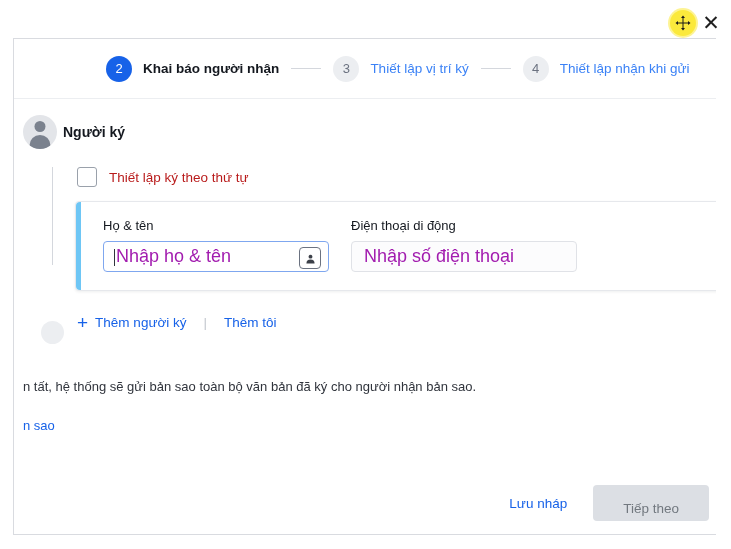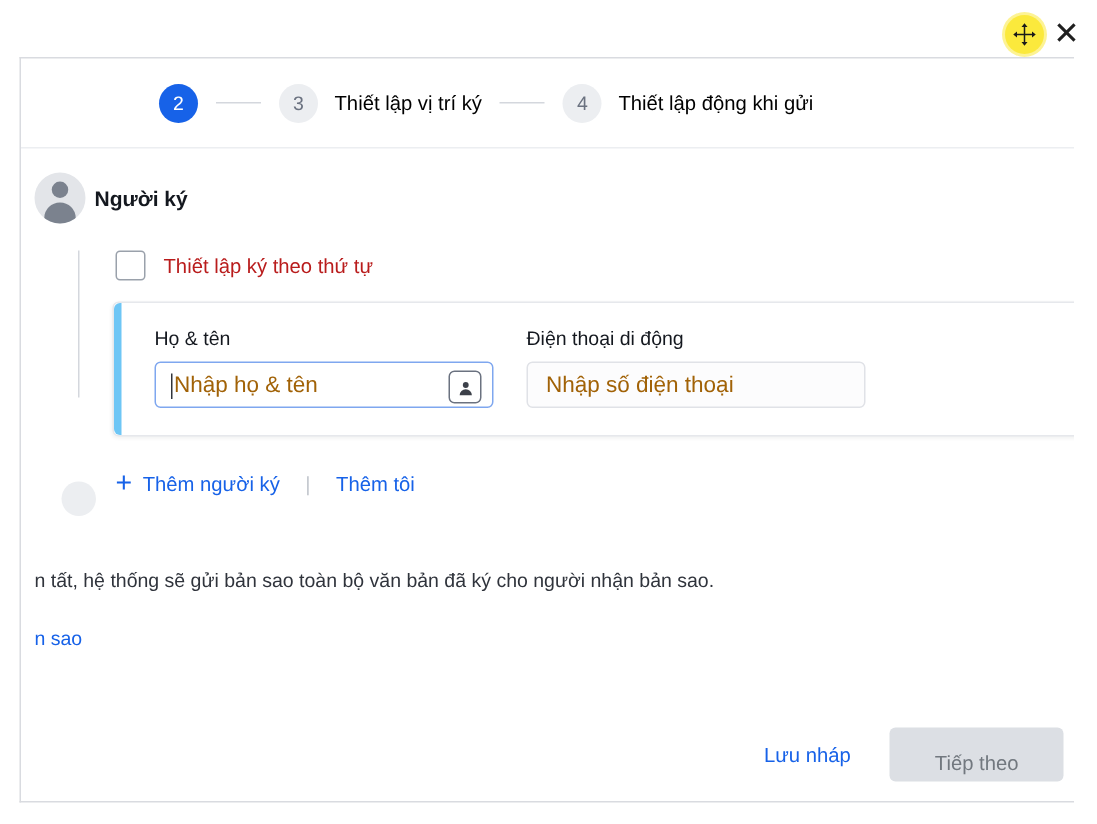--- a/index.html
+++ b/index.html
@@ -95,21 +95,21 @@
   }
   .step-label {
     margin-left: 11px;
     font-size: 13.5px;
   }
   .step.active .step-label {
     color: #14181f;
     font-weight: bold;
   }
   .step.inactive .step-label {
-    color: #000000;
+    color: #3b82f6;
   }
   .step-sep {
     width: 30px;
     height: 1px;
     background: #d4d7dd;
     margin: 0 12px;
     flex: none;
   }
 
   
@@ -241,22 +241,22 @@
     background: #fcfcfd;
     display: flex;
     align-items: center;
     box-sizing: border-box;
   }
   .input.focused {
     border-color: #7fa7ef;
     background: #ffffff;
   }
   .input .ph {
-    font-size: 15px;
-    color: #a16207;
+    font-size: 18px;
+    color: #a21caf;
     padding-left: 12px;
     white-space: nowrap;
     overflow: hidden;
   }
   .caret {
     position: absolute;
     left: 10px; top: 7px;
     width: 1px; height: 17px;
     background: #30343c;
   }
@@ -367,30 +367,31 @@
     </svg>
   </div>
   <div class="close-btn">✕</div>
 </div>
 
 <div class="dialog">
 
   <div class="stepper">
     <div class="step active">
       <div class="step-num">2</div>
+      <div class="step-label">Khai báo người nhận</div>
     </div>
     <div class="step-sep"></div>
     <div class="step inactive">
       <div class="step-num">3</div>
       <div class="step-label">Thiết lập vị trí ký</div>
     </div>
     <div class="step-sep"></div>
     <div class="step inactive">
       <div class="step-num">4</div>
-      <div class="step-label">Thiết lập động khi gửi</div>
+      <div class="step-label">Thiết lập nhận khi gửi</div>
     </div>
   </div>
 
   <div class="body-wrap">
     <div class="body-inner">
 
       <div class="rail"></div>
       <div class="rail-node"></div>
 
       <div class="signer-head">

